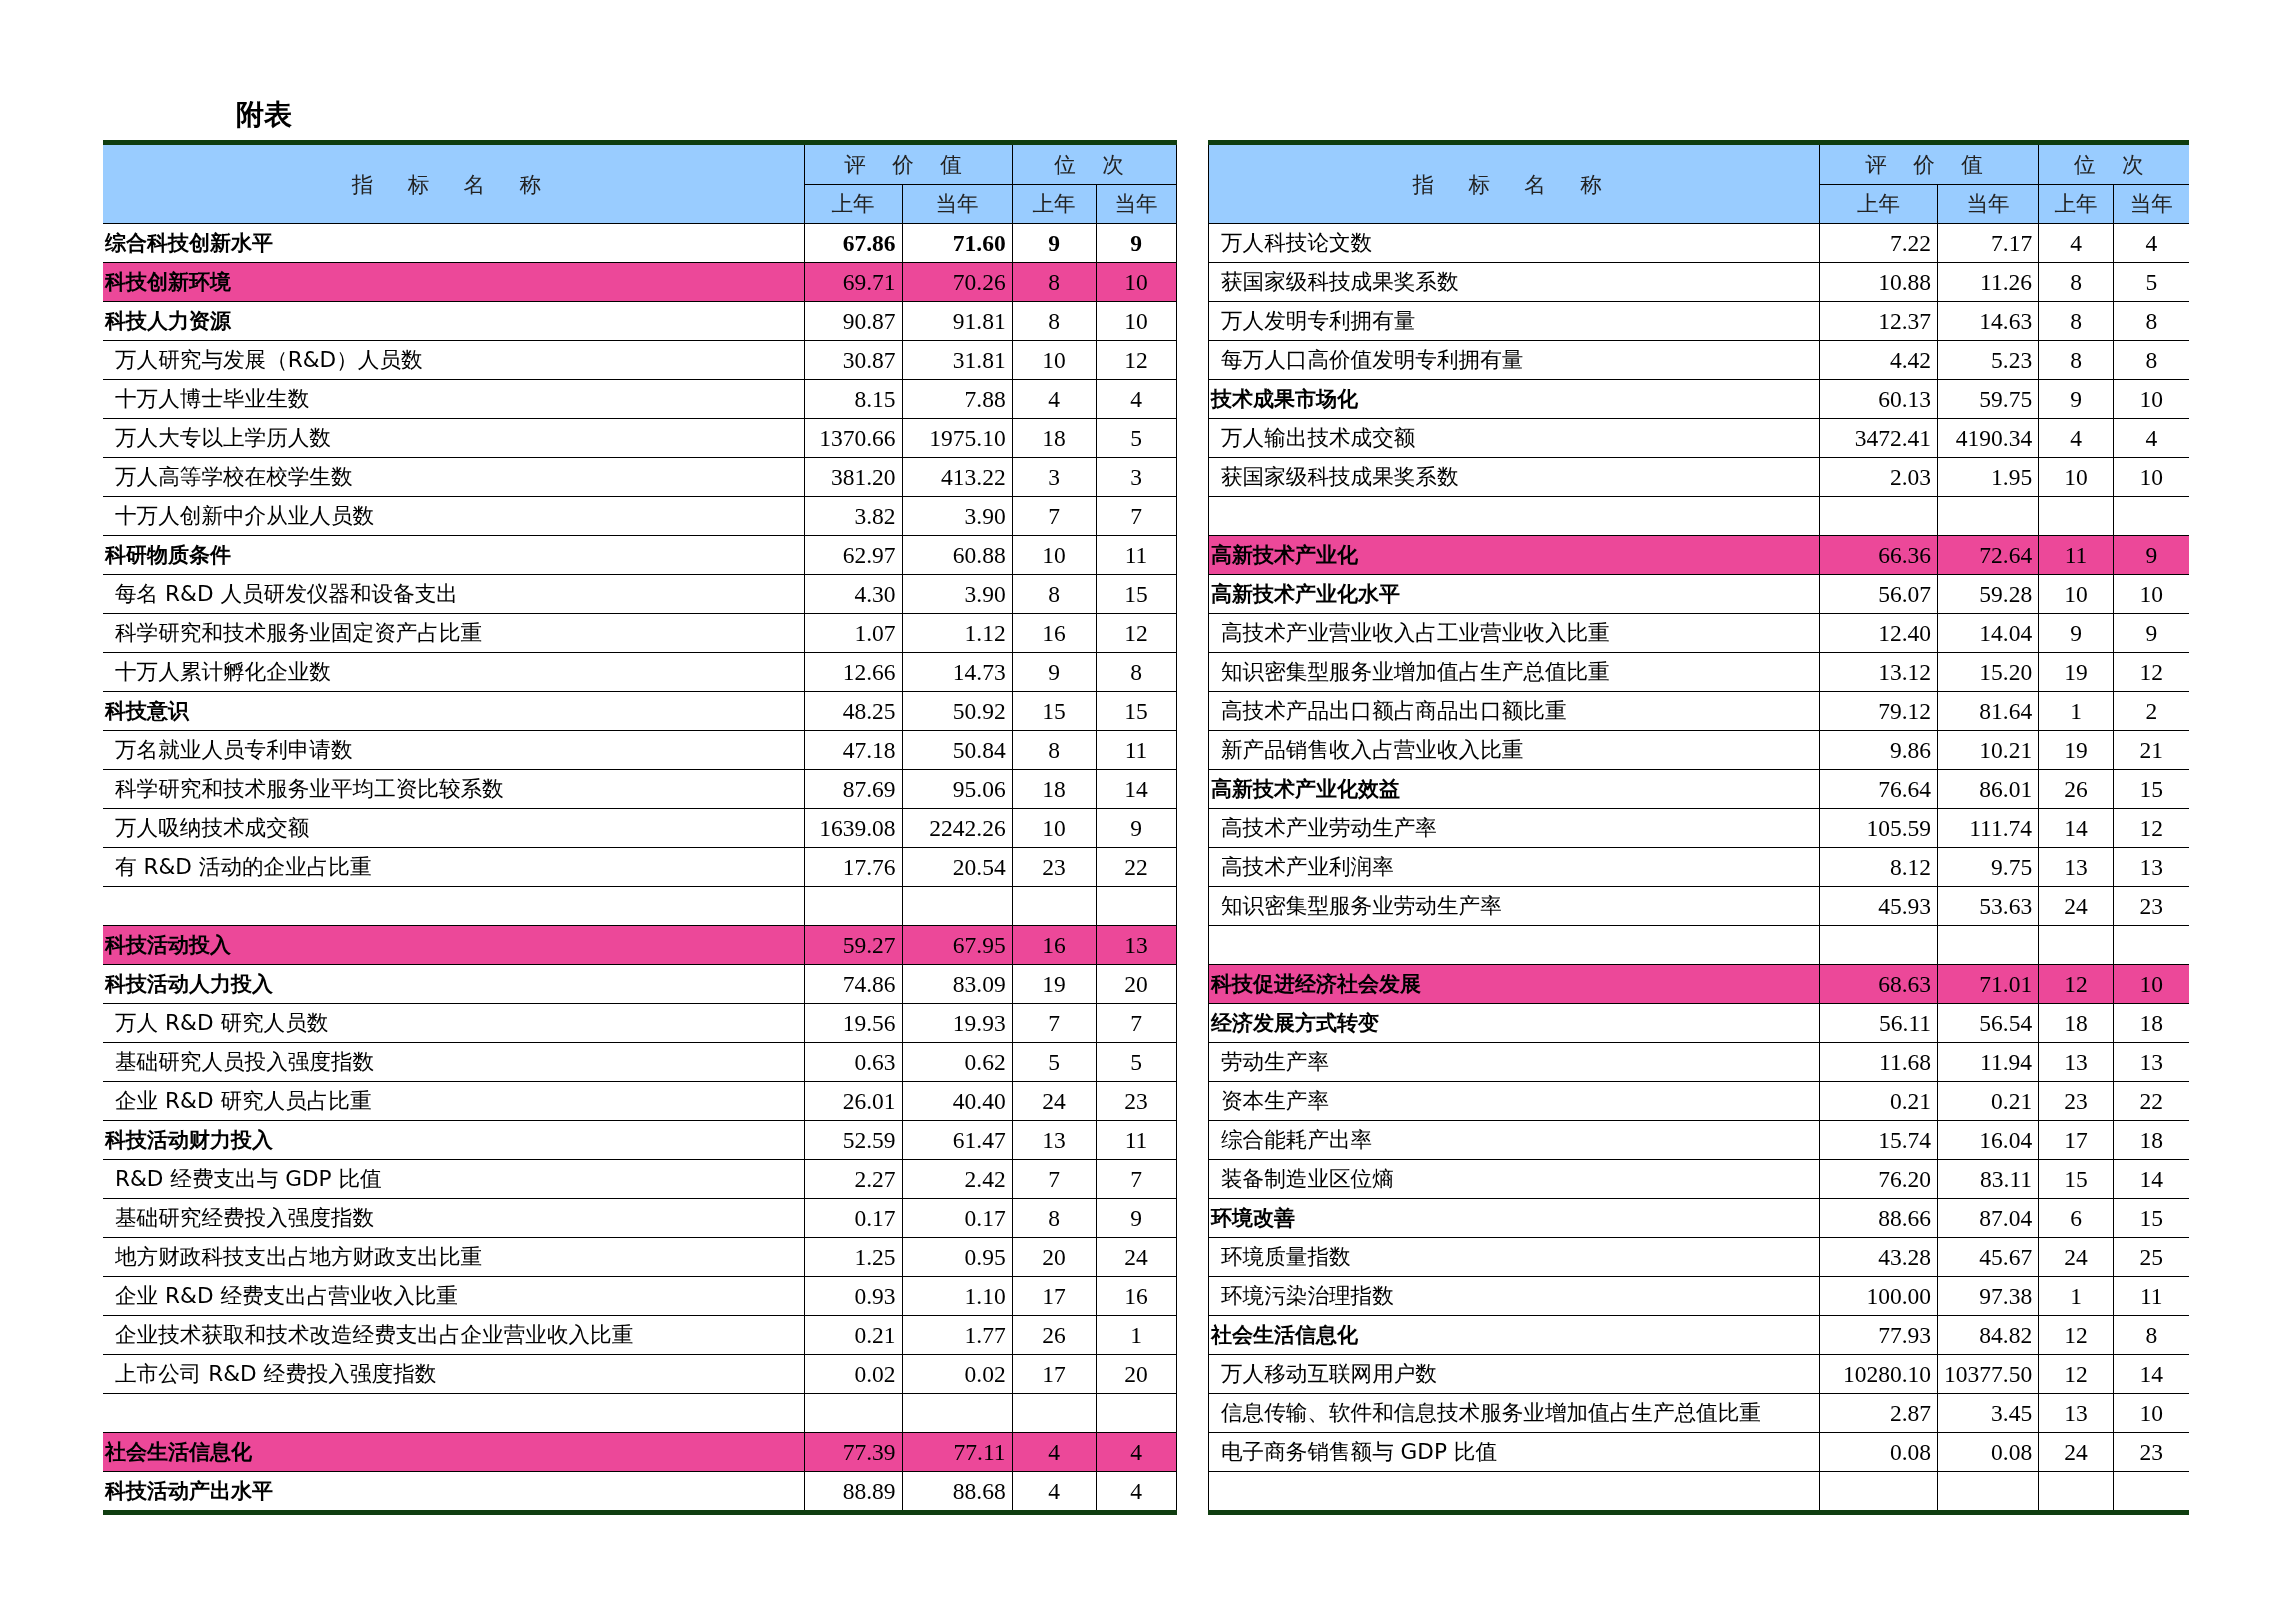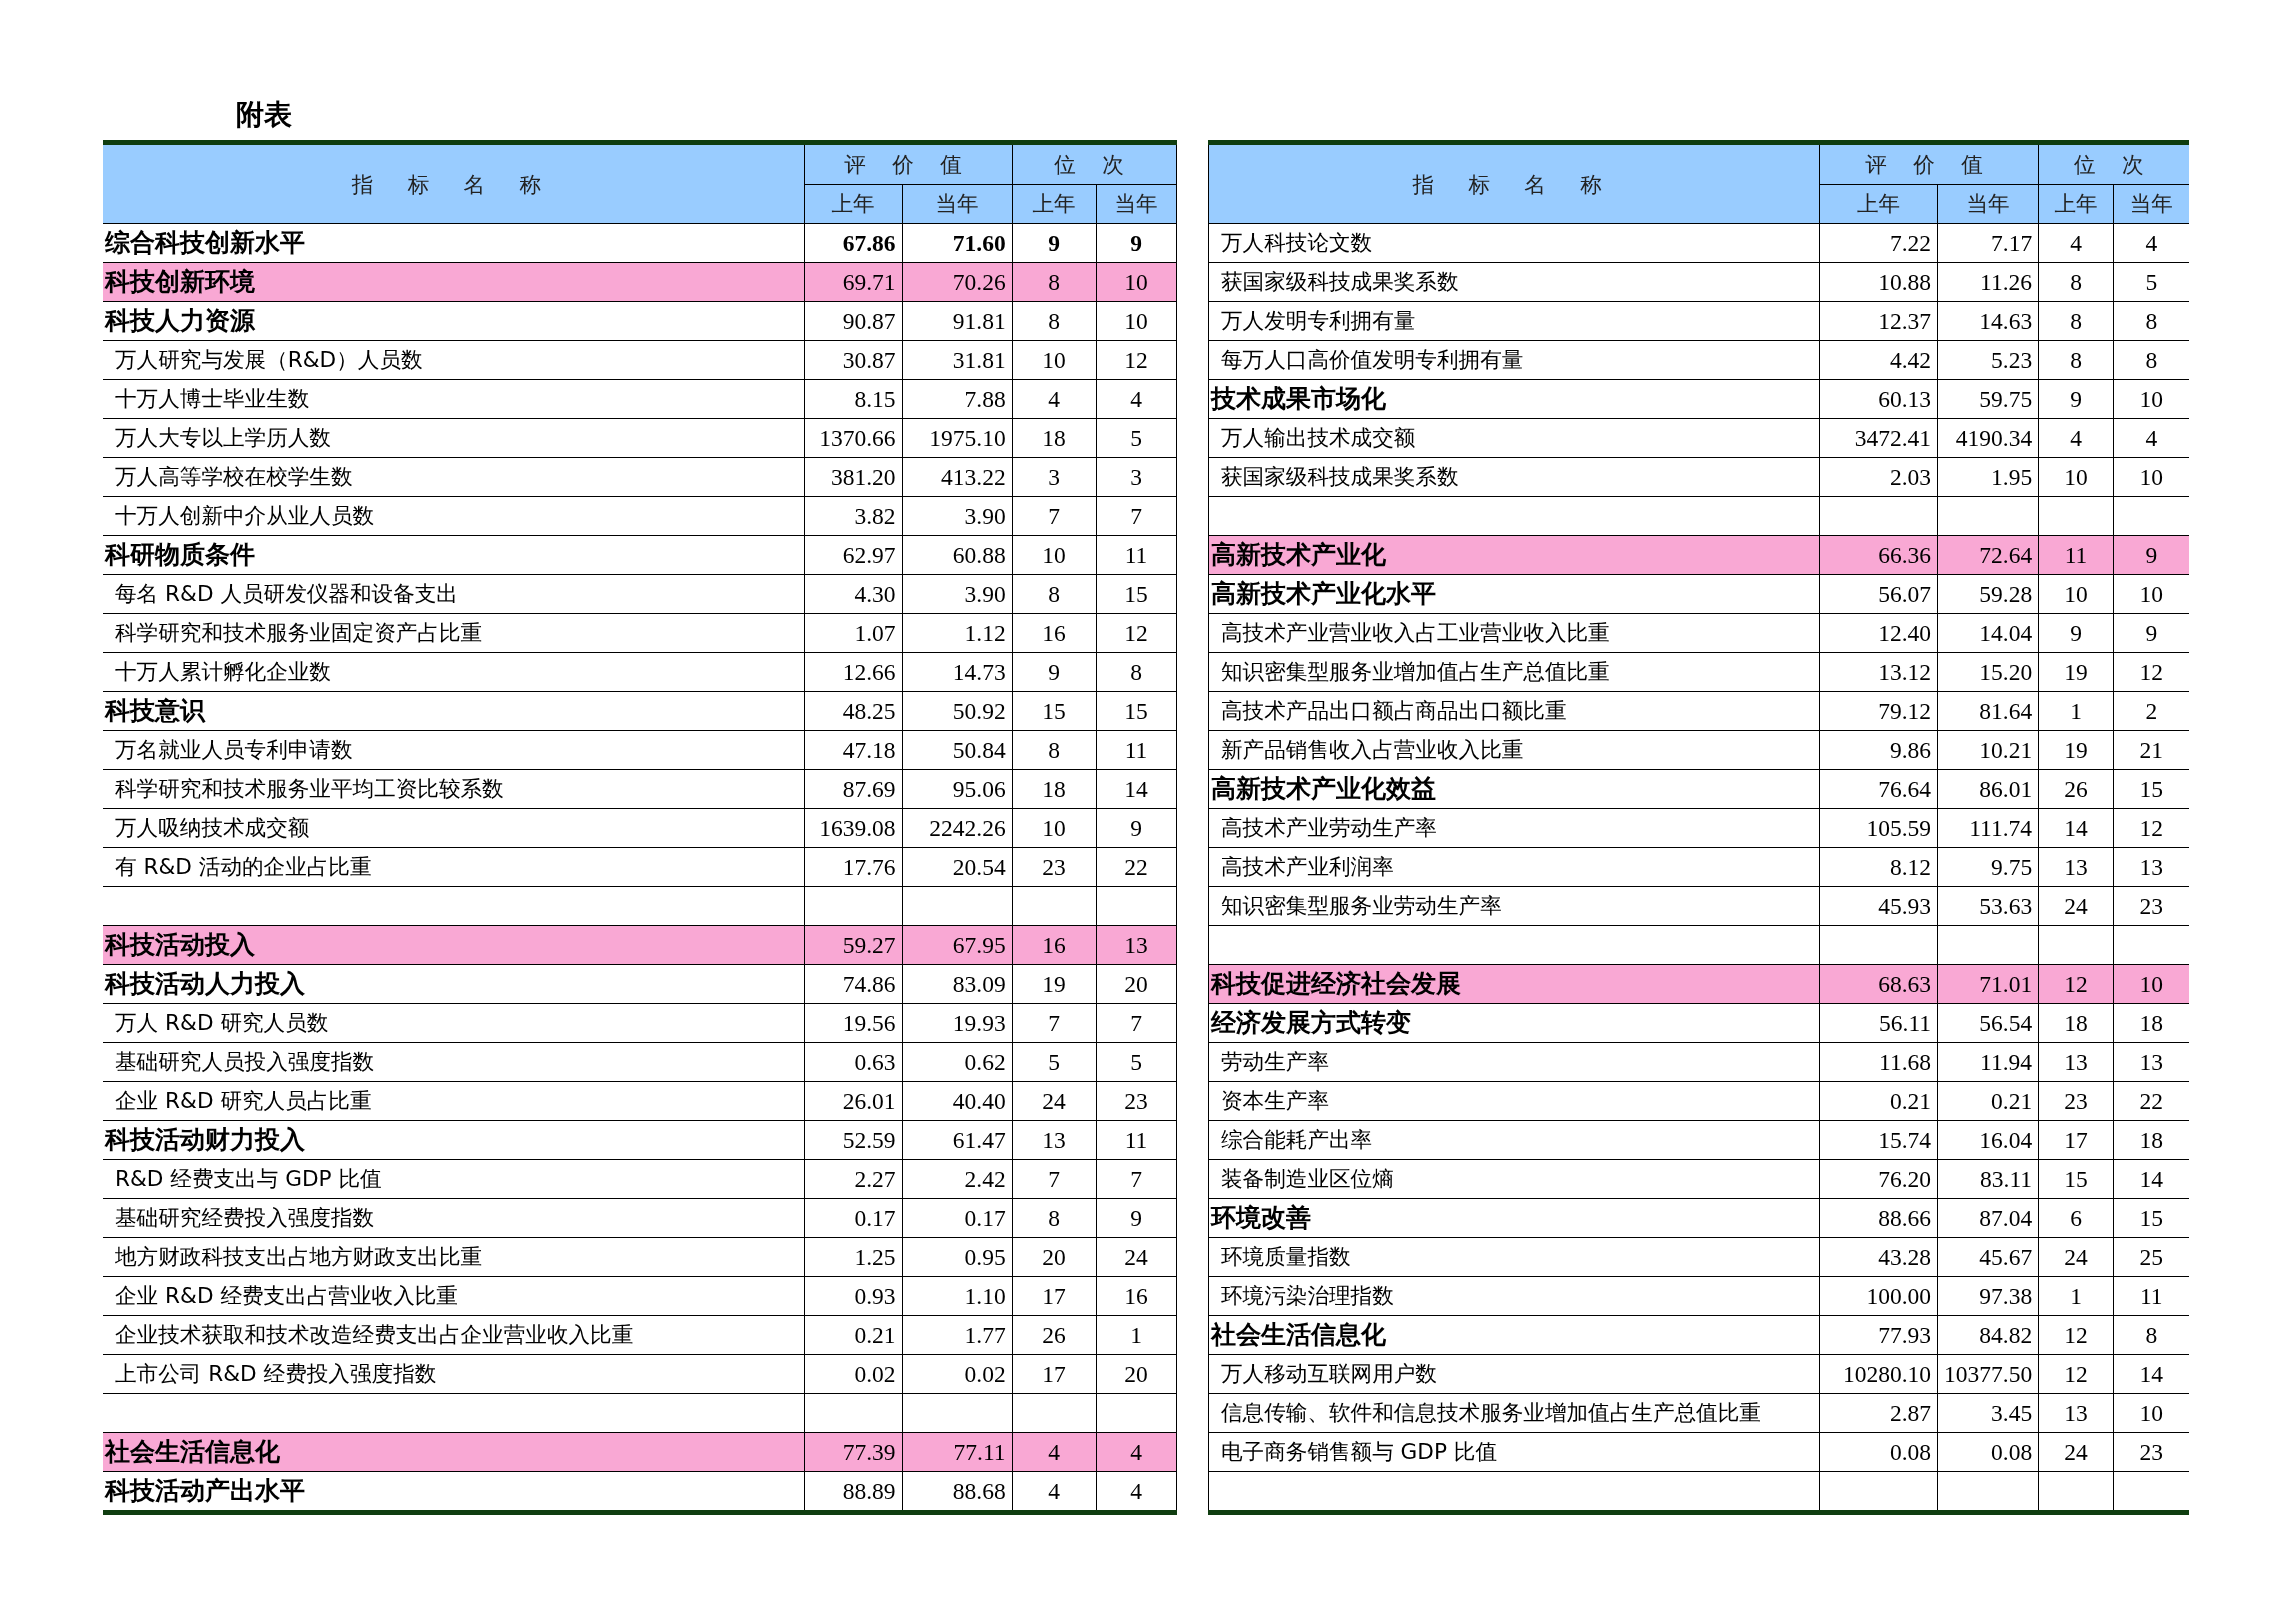--- a/index.html
+++ b/index.html
@@ -19,23 +19,23 @@
   .tbl.left td:first-child { border-left:none; }
   .tbl.right td:last-child { border-right:none; }
   .tbl.right td:first-child { border-left:1px solid #000; }
   .tbl thead td { background:#99ccff; text-align:center; font-family:"DejaVu Sans","Liberation Sans",sans-serif;
                   font-size:21.6px; color:#222; height:35px; line-height:35px; }
   .tbl thead td.name-head { letter-spacing:13.7px; height:78px; }
   .tbl thead td.grp { letter-spacing:9.8px; }
   .tbl tbody td.num { text-align:right; padding-right:5.9px; font-family:"Liberation Serif","DejaVu Serif",serif; font-size:23.5px; }
   .tbl tbody td.rank { text-align:center; font-family:"Liberation Serif","DejaVu Serif",serif; font-size:23.5px; }
   .tbl tbody td.name { font-family:"DejaVu Sans","Liberation Sans",sans-serif; font-size:21.6px; }
-  tr.l1 td.name, tr.l2 td.name, tr.top0 td.name { font-weight:bold; padding-left:2px; font-size:25px; }
+  tr.l1 td.name, tr.l2 td.name, tr.top0 td.name { font-weight:bold; padding-left:2px; font-size:21px; }
   tr.l3 td.name { padding-left:12px; }
-  tr.l1 td { background:#f9a8d4; }
+  tr.l1 td { background:#ec4899; }
   tr.top0 td.num, tr.top0 td.rank { font-weight:bold; }
   tr.blank td { }
   tr.last td { border-bottom:5.9px solid #0f3d10; }
 </style>
 </head>
 <body>
 
 <div class="title-row">
   <span class="appendix">附表</span>
 </div>

